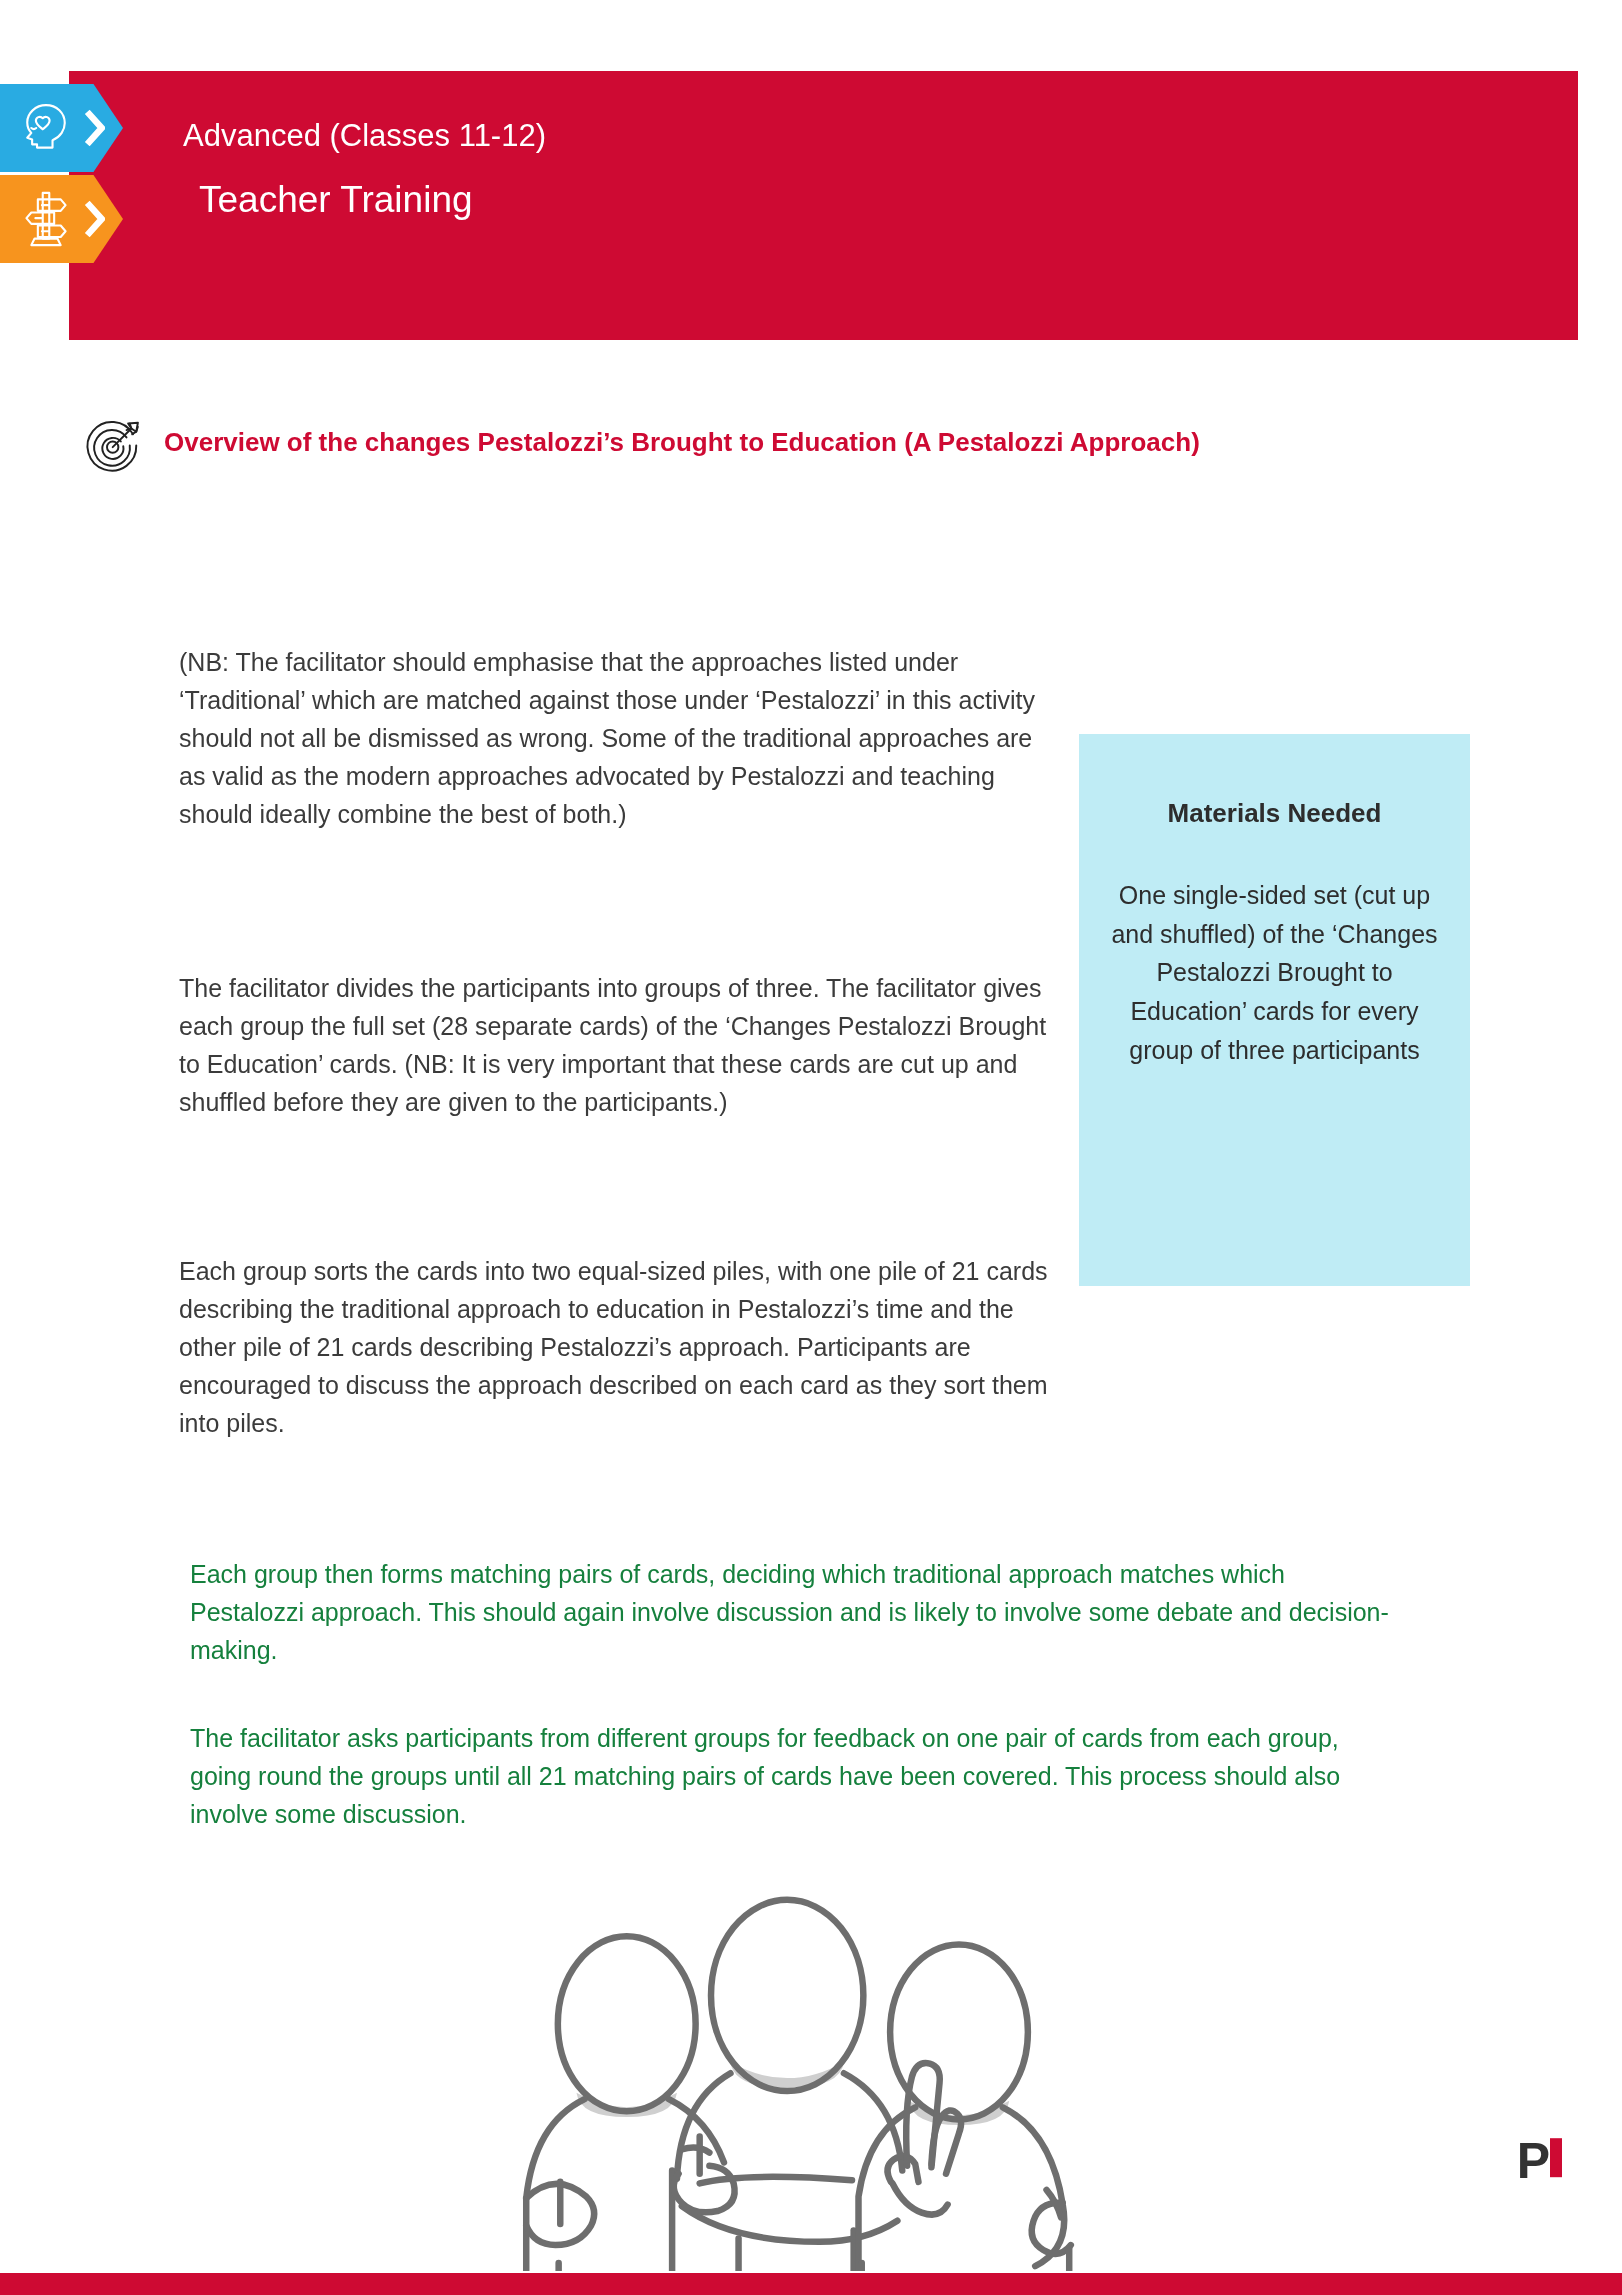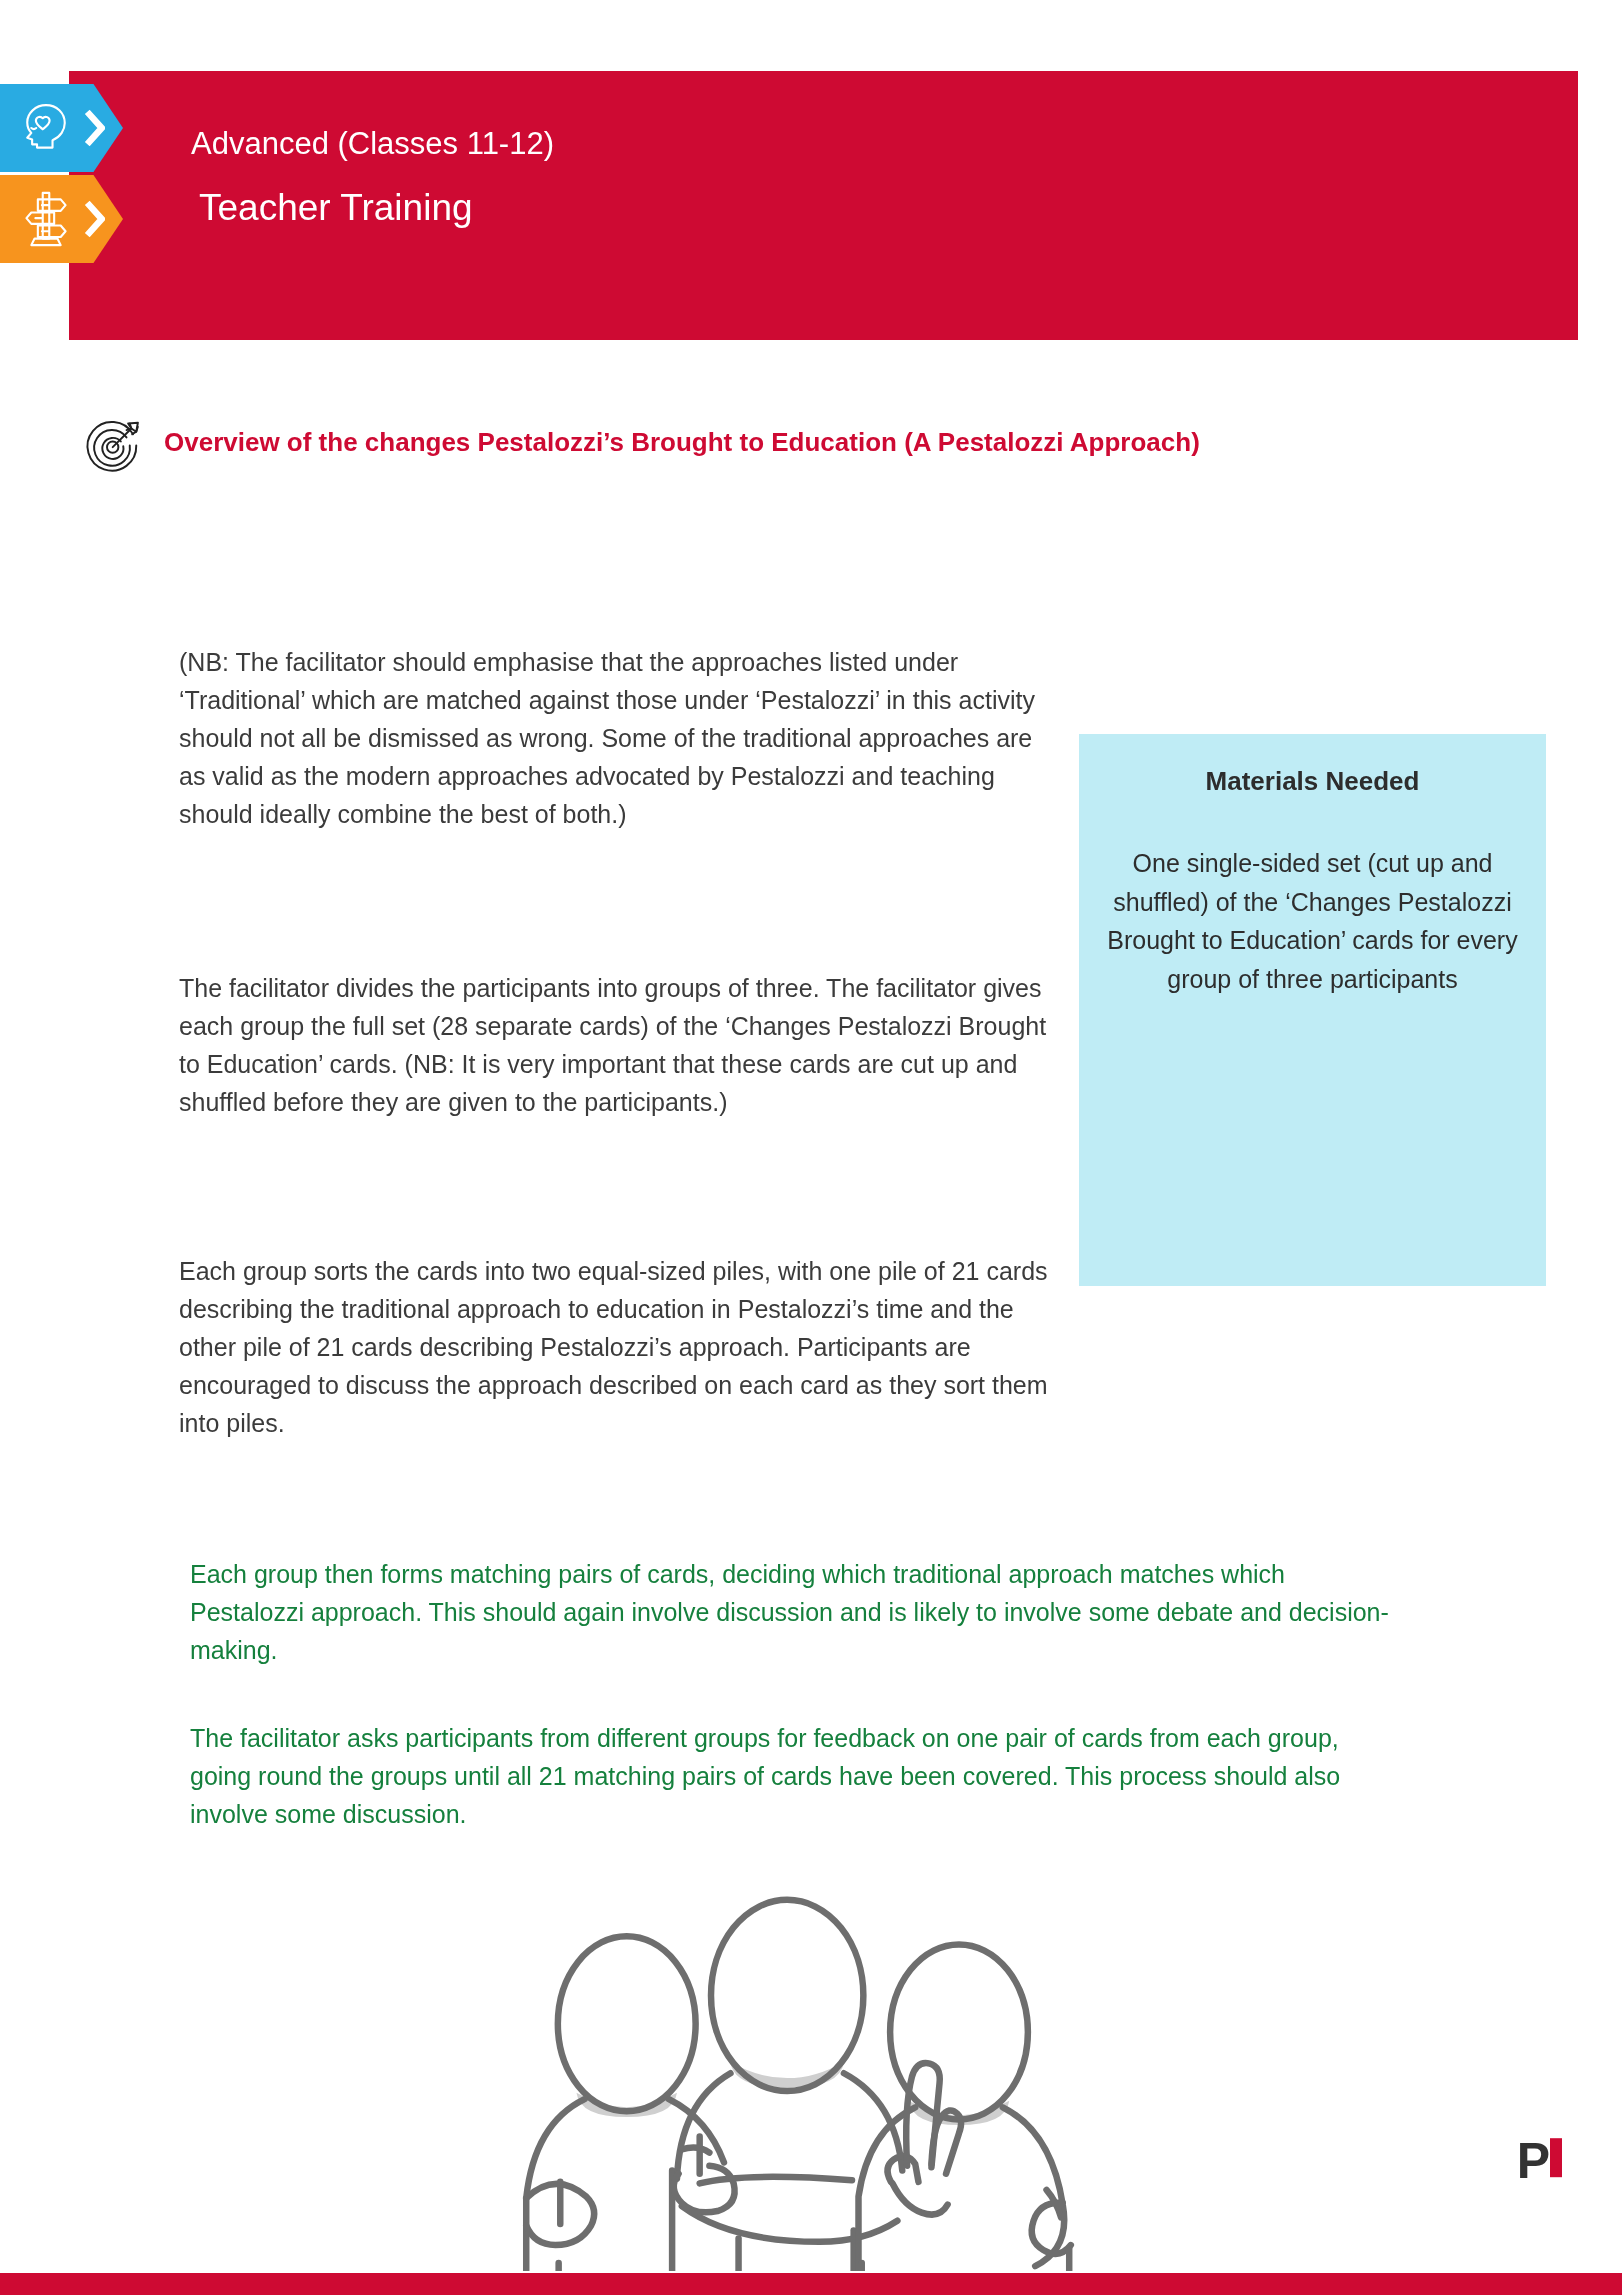--- a/index.html
+++ b/index.html
@@ -37,21 +37,21 @@
     letter-spacing: -0.2px;
     line-height: 1.18;
     margin: 0 0 3.2px 0;
     white-space: nowrap;
   }
   #doc-subtitle {
     font-size: 31px;
     font-weight: 300;
     color: #ffffff;
     line-height: 1.42;
-    margin: 8px;
+    margin: 0;
   }
   #doc-audience {
     font-size: 37px;
     font-weight: 300;
     color: #ffffff;
     line-height: 1.42;
     margin: 16px;
   }
 
   
@@ -131,25 +131,25 @@
   #para-divide{ top: 944px; }
   #para-sort  { top: 1227px; }
   #para-pairs { top: 1530px; }
   #para-feedback { top: 1694px; }
 
   
   #materials-box {
     position: absolute;
     left: 1079px;
     top: 734px;
-    width: 467px;
+    width: 391px;
     height: 552px;
     background: #BFECF5;
     box-sizing: border-box;
-    padding: 31px 28px 0 28px;
+    padding: 63px 28px 0 28px;
     text-align: center;
   }
   #materials-title {
     font-size: 26px;
     font-weight: bold;
     color: #2d2d2d;
     margin: 0 0 45px 0;
     line-height: 1.3;
   }
   #materials-body {

